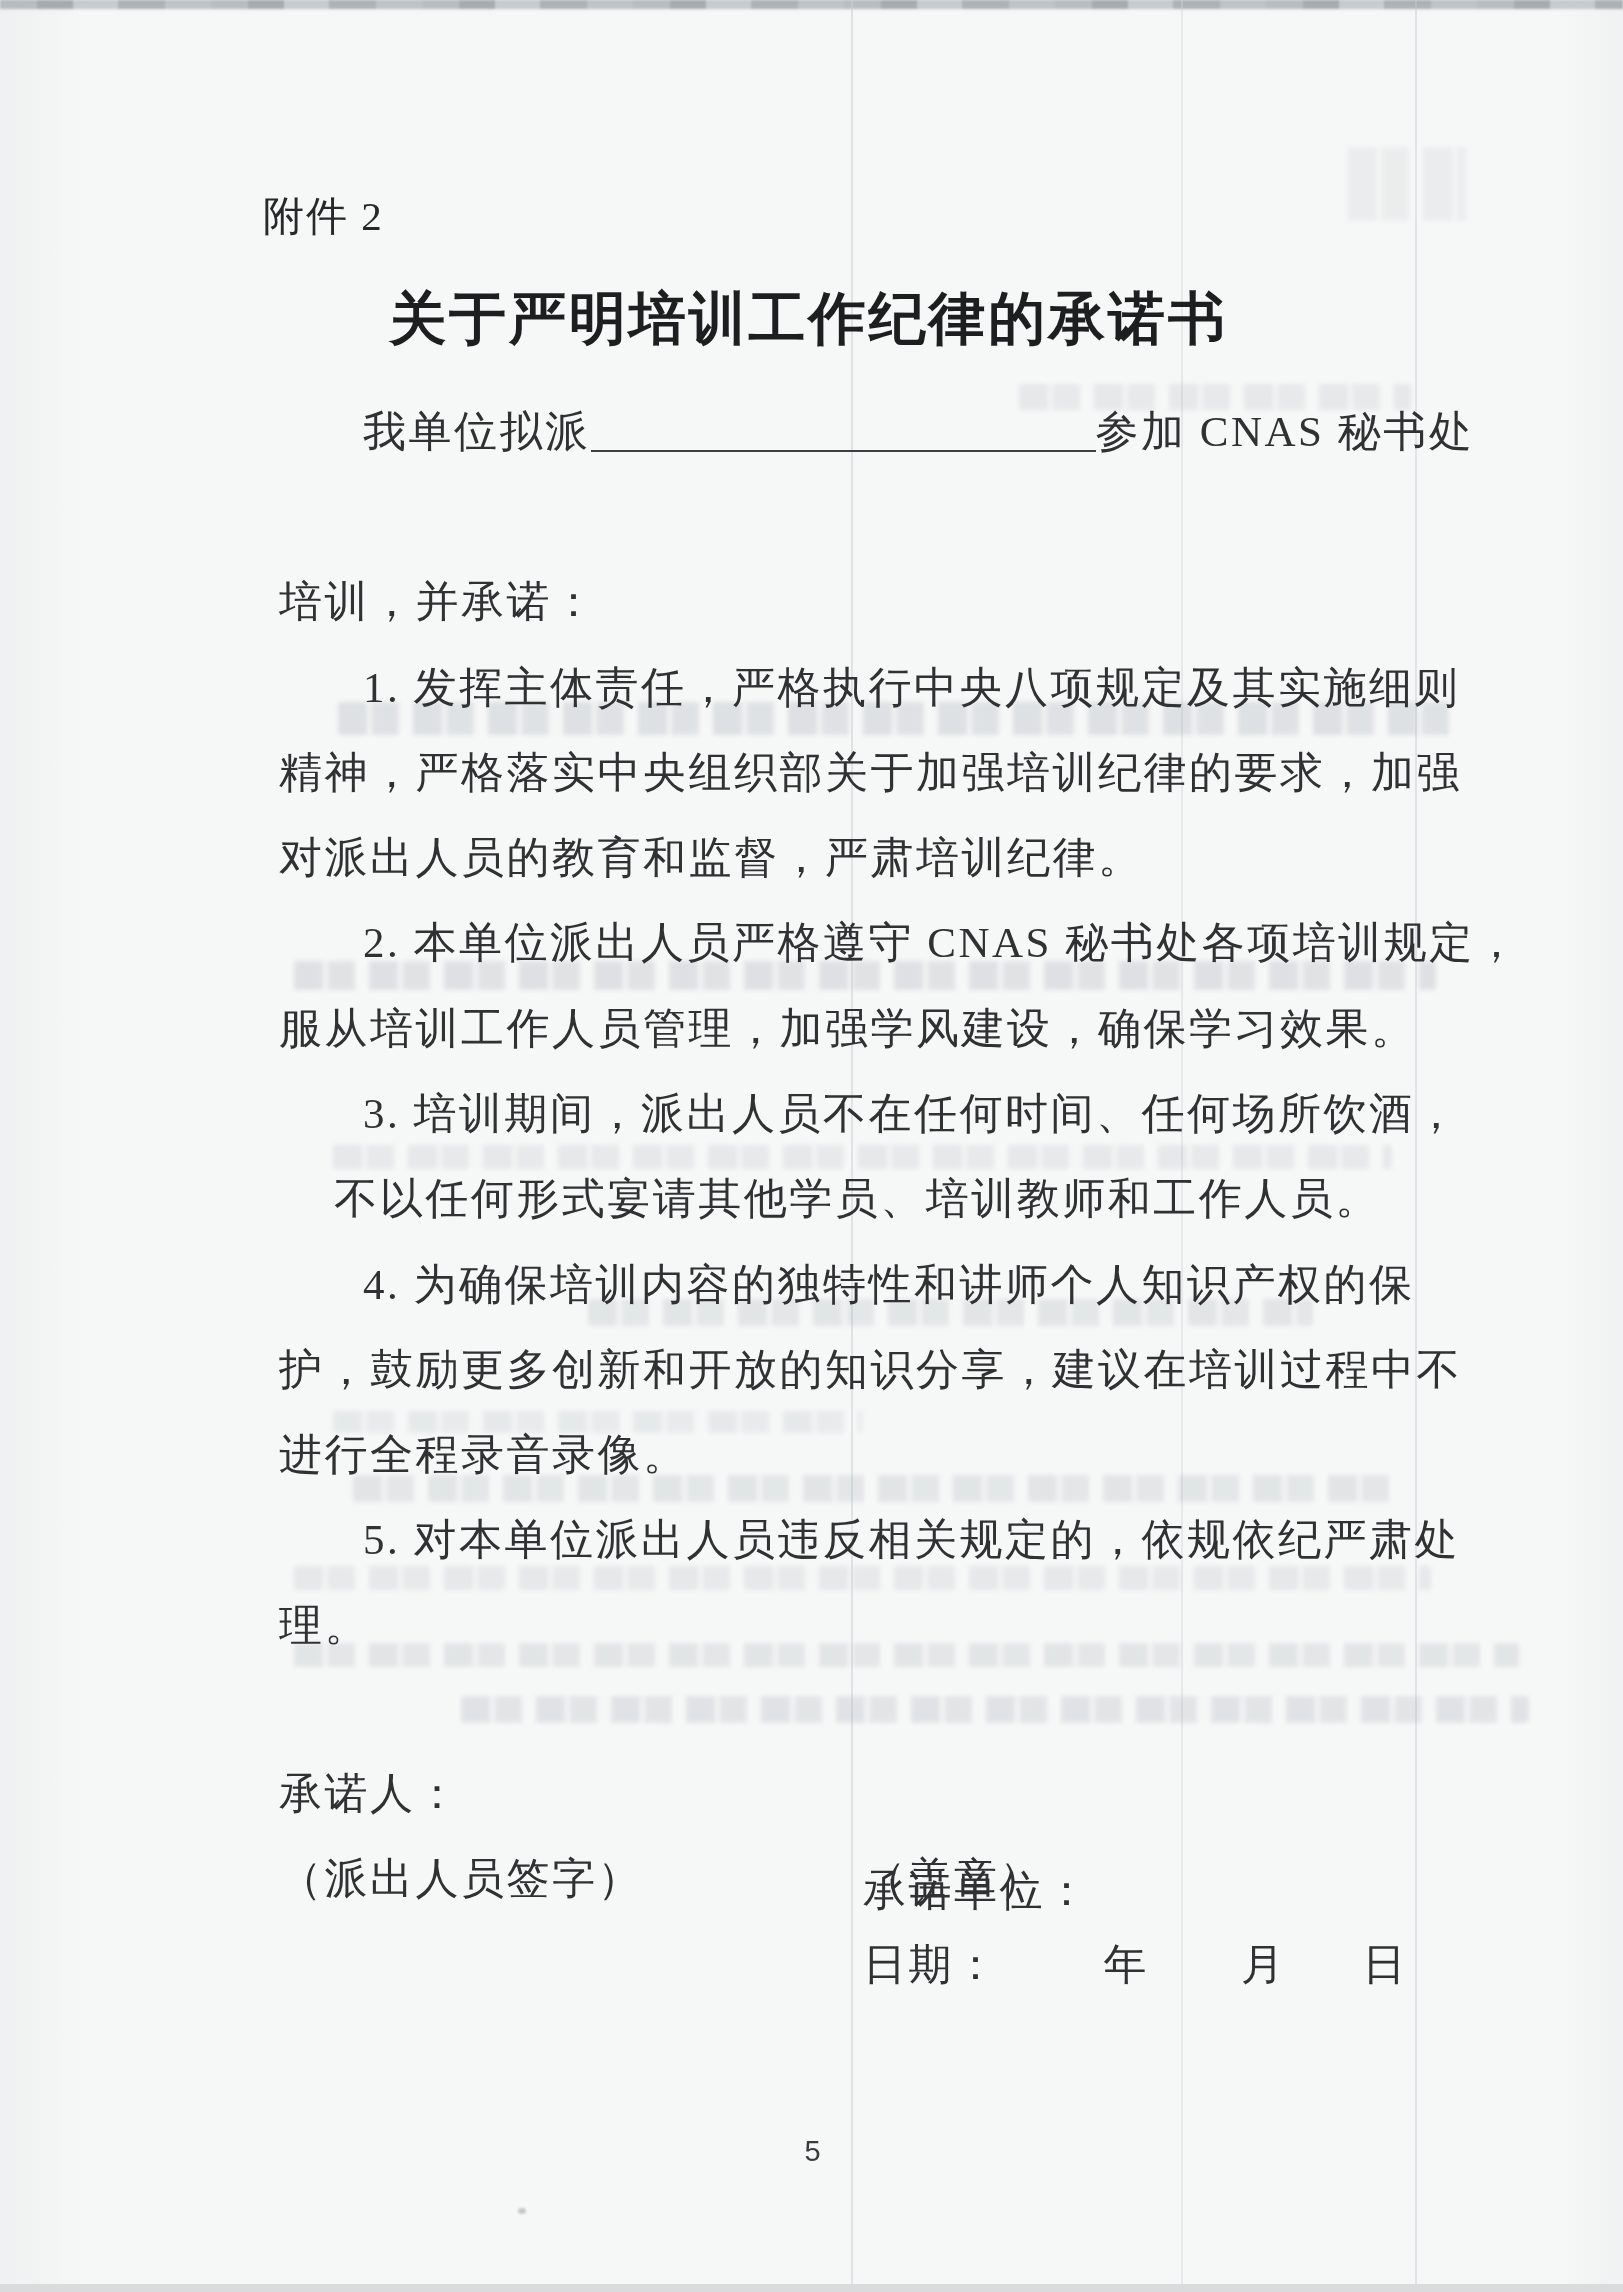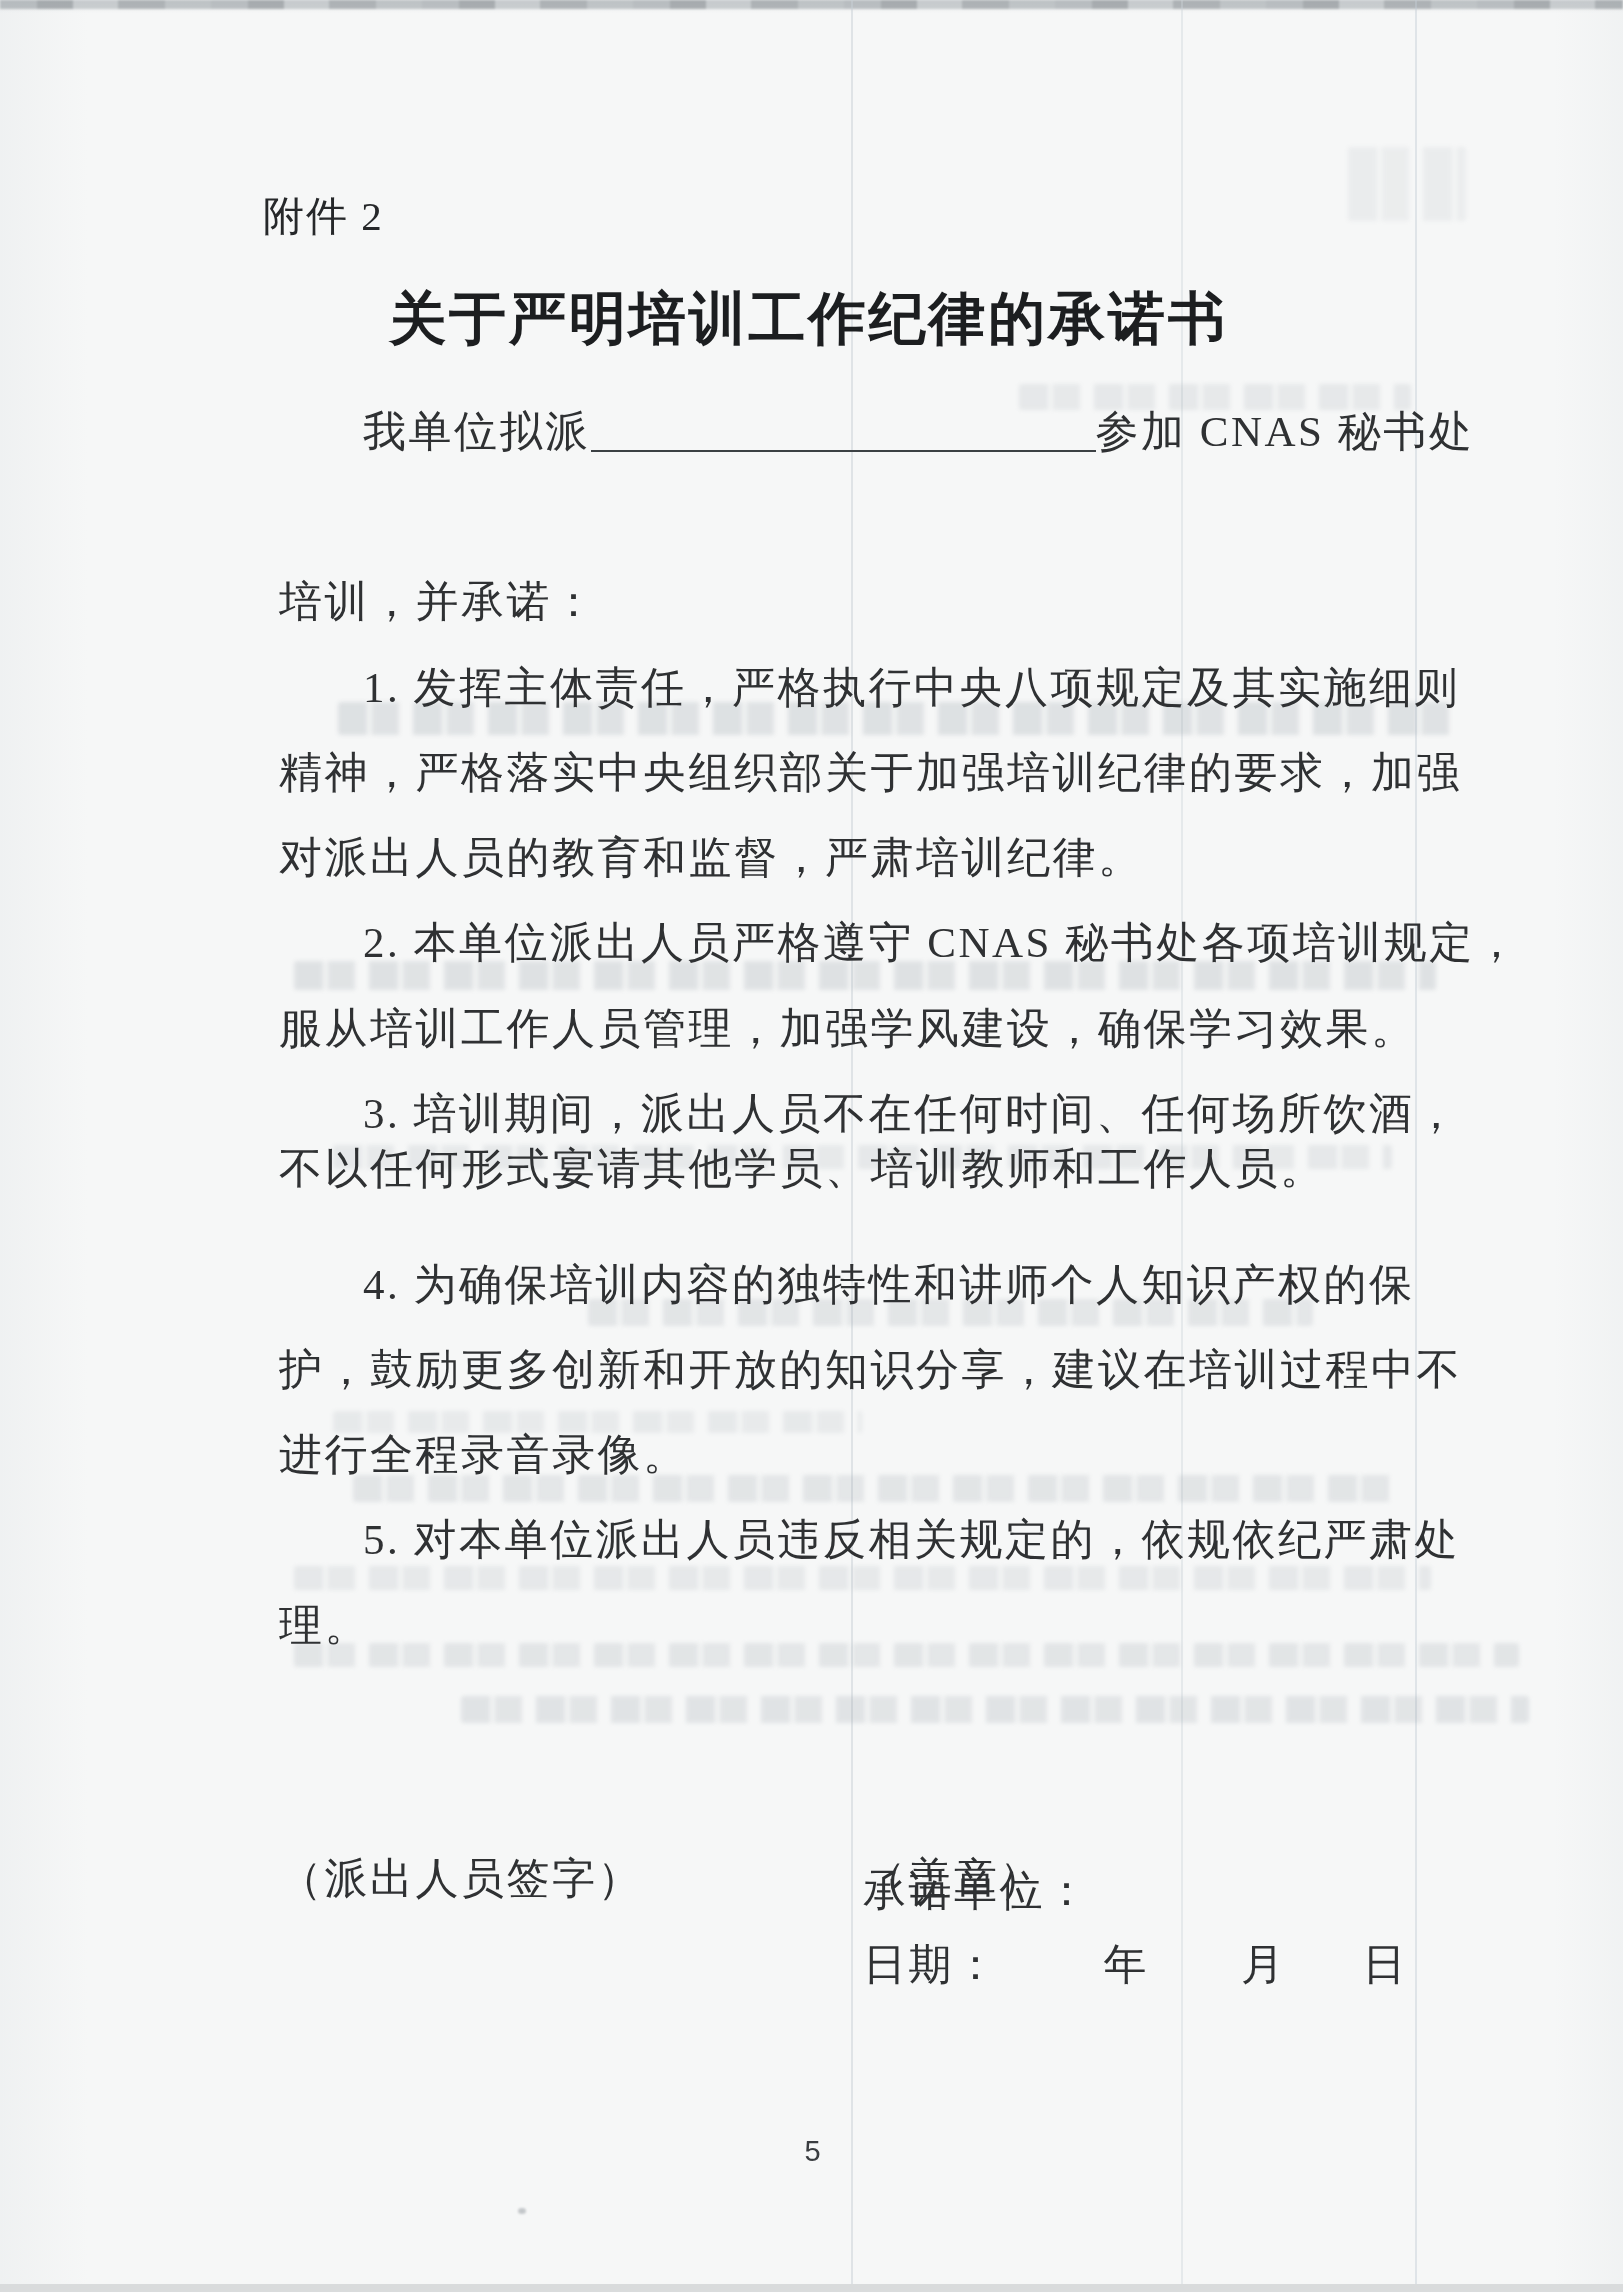--- a/index.html
+++ b/index.html
@@ -99,29 +99,30 @@
   <div class="line" style="top:575px;">培训，并承诺：</div>
 
   <div class="line indent" style="top:661px;">1. 发挥主体责任，严格执行中央八项规定及其实施细则</div>
   <div class="line" style="top:746px;">精神，严格落实中央组织部关于加强培训纪律的要求，加强</div>
   <div class="line" style="top:831px;">对派出人员的教育和监督，严肃培训纪律。</div>
 
   <div class="line indent" style="top:916px;">2. 本单位派出人员严格遵守 CNAS 秘书处各项培训规定，</div>
   <div class="line" style="top:1002px;">服从培训工作人员管理，加强学风建设，确保学习效果。</div>
 
   <div class="line indent" style="top:1087px;">3. 培训期间，派出人员不在任何时间、任何场所饮酒，</div>
-  <div class="line" style="top:1142px;">不以任何形式宴请其他学员、培训教师和工作人员。</div>
+  <div class="line" style="top:1172px;text-align:center;">不以任何形式宴请其他学员、培训教师和工作人员。</div>
 
   <div class="line indent" style="top:1258px;">4. 为确保培训内容的独特性和讲师个人知识产权的保</div>
   <div class="line" style="top:1343px;">护，鼓励更多创新和开放的知识分享，建议在培训过程中不</div>
   <div class="line" style="top:1428px;">进行全程录音录像。</div>
 
   <div class="line indent" style="top:1513px;">5. 对本单位派出人员违反相关规定的，依规依纪严肃处</div>
   <div class="line" style="top:1599px;">理。</div>
 
+  <div class="line sig-left" style="top:1767px;width:549px;">承诺人：</div>
   <div class="line sig-right" style="top:1864px;width:725px;">承诺单位：</div>
 
   <div class="line sig-left" style="top:1852px;width:549px;">（派出人员签字）</div>
   <div class="line sig-right" style="top:1852px;width:725px;">（盖章）</div>
 
   <div class="line sig-right" style="top:1938px;width:725px;"><span>日期：</span><span class="date-gap-year">年</span><span class="date-gap-month">月</span><span class="date-gap-day">日</span></div>
 
   <div class="page-number">5</div>
 
 </div>

